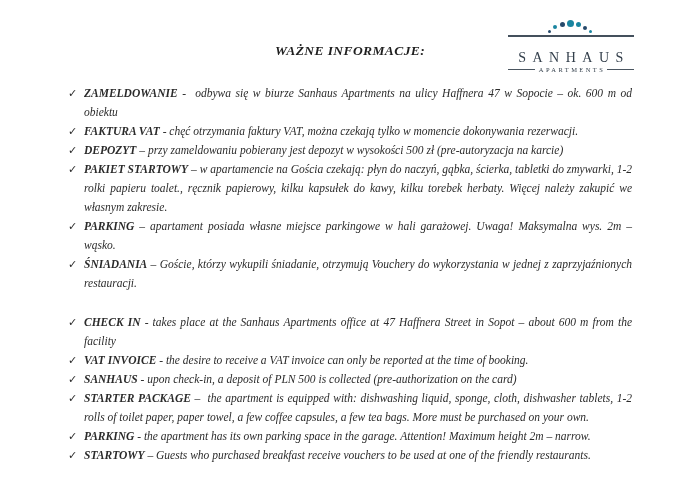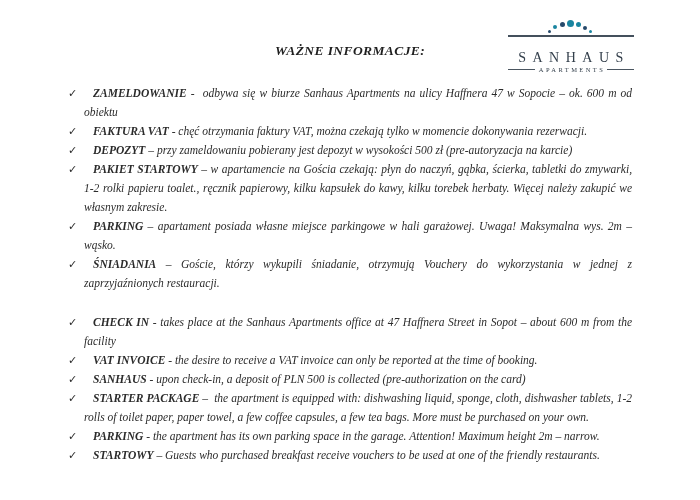--- a/index.html
+++ b/index.html
@@ -95,21 +95,20 @@
   .item .check {
     position: absolute;
     left: 0;
     top: 0;
     font-style: normal;
     font-size: 11px;
     color: #2b2b2b;
   }
   .item .term {
     font-weight: 700;
-    margin-left: 9px;
   }
   .item .sep { white-space: pre-wrap; }
 </style>
 </head>
 <body>
 
 <div class="page">
 
   <div class="logo">
     <div class="logo-dots">

